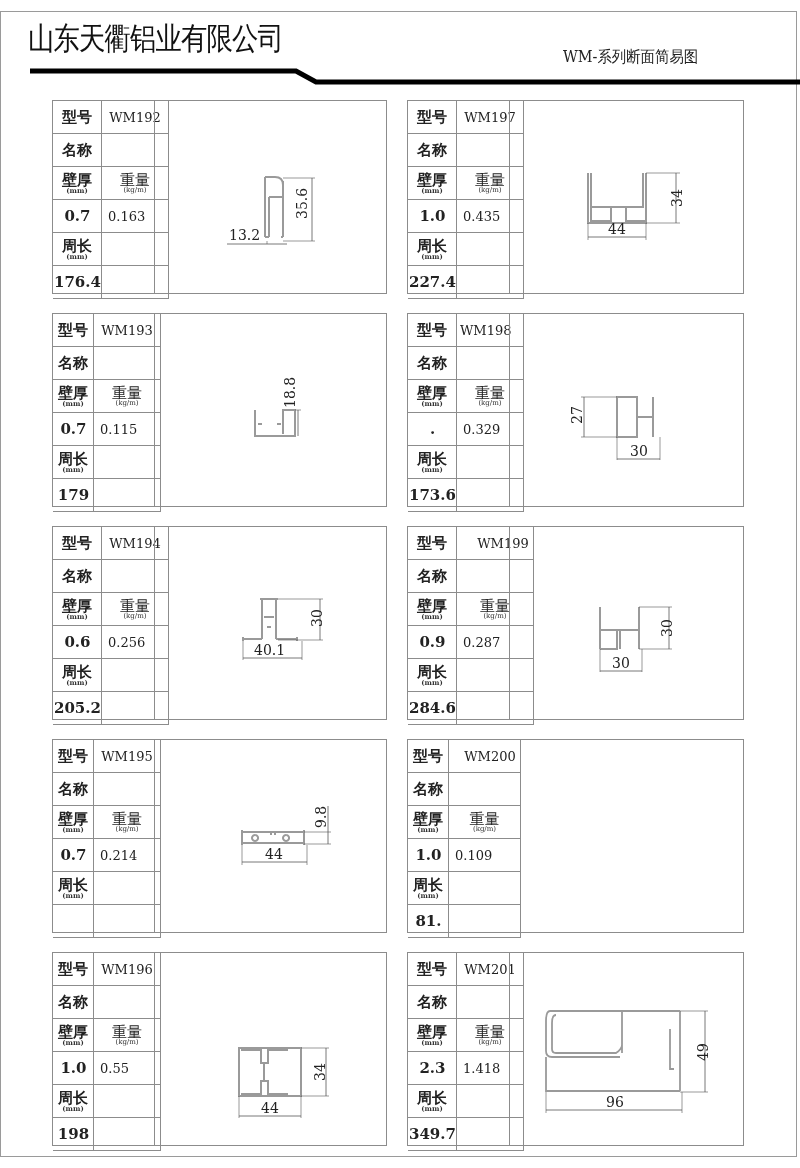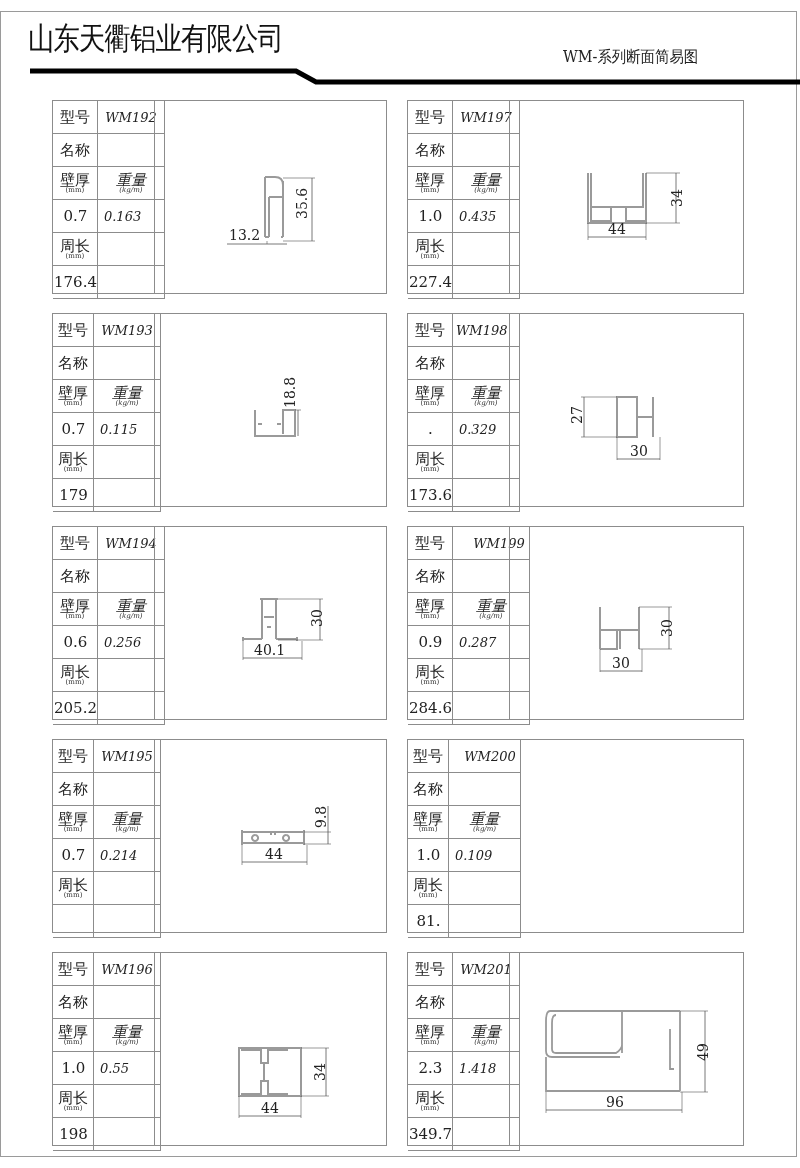--- a/index.html
+++ b/index.html
@@ -11,23 +11,23 @@
              font-family:"DejaVu Serif","Liberation Serif",serif; color:#111; transform:scaleX(0.85);
              transform-origin:left top; }
   .subtitle { position:absolute; left:563px; top:47px; font-size:16px; color:#222;
               transform:scaleX(0.9); transform-origin:left top; }
   .rule { position:absolute; left:0; top:0; width:800px; height:100px; }
   .card { position:absolute; width:335px; height:194px; border:1px solid #8c8c8c; box-sizing:border-box; background:#fff; }
   .card table { position:absolute; left:0; top:0; border-collapse:collapse; height:192px; }
   .card td { border:1px solid #8c8c8c; padding:0; height:32px; vertical-align:middle;
              font-size:14px; color:#222; }
   .card td.lab { width:39px; text-align:center; font-size:15px; }
-  .card td.val { width:60px; text-align:left; padding-left:6px; font-size:13px;font-style:italic; }
+  .card td.val { width:60px; text-align:left; padding-left:6px; font-size:13px; }
   .card tr:first-child td, .card td.top { border-top:none; }
-  .card td.first { border-left:none; }
+  .card td.first { border-left:none;font-weight:bold; }
   .unit { display:block; font-size:7px; line-height:7px; margin-top:-2px; color:#333; }
   .lab-big { display:block; line-height:17px; }
   .weight-lab { text-align:center !important; padding-left:0 !important; }
   .figure { position:absolute; left:101px; top:0; width:233px; height:192px; border-left:1px solid #8c8c8c; }
   .figure svg { position:absolute; left:0; top:0; width:233px; height:192px; }
   .dim { font-family:"DejaVu Serif","Liberation Serif",serif; font-size:14px; fill:#222; }
   .pv { font-size:13px; }
   .left-val { padding-left:1px !important; text-align:left; }
 </style>
 </head>

